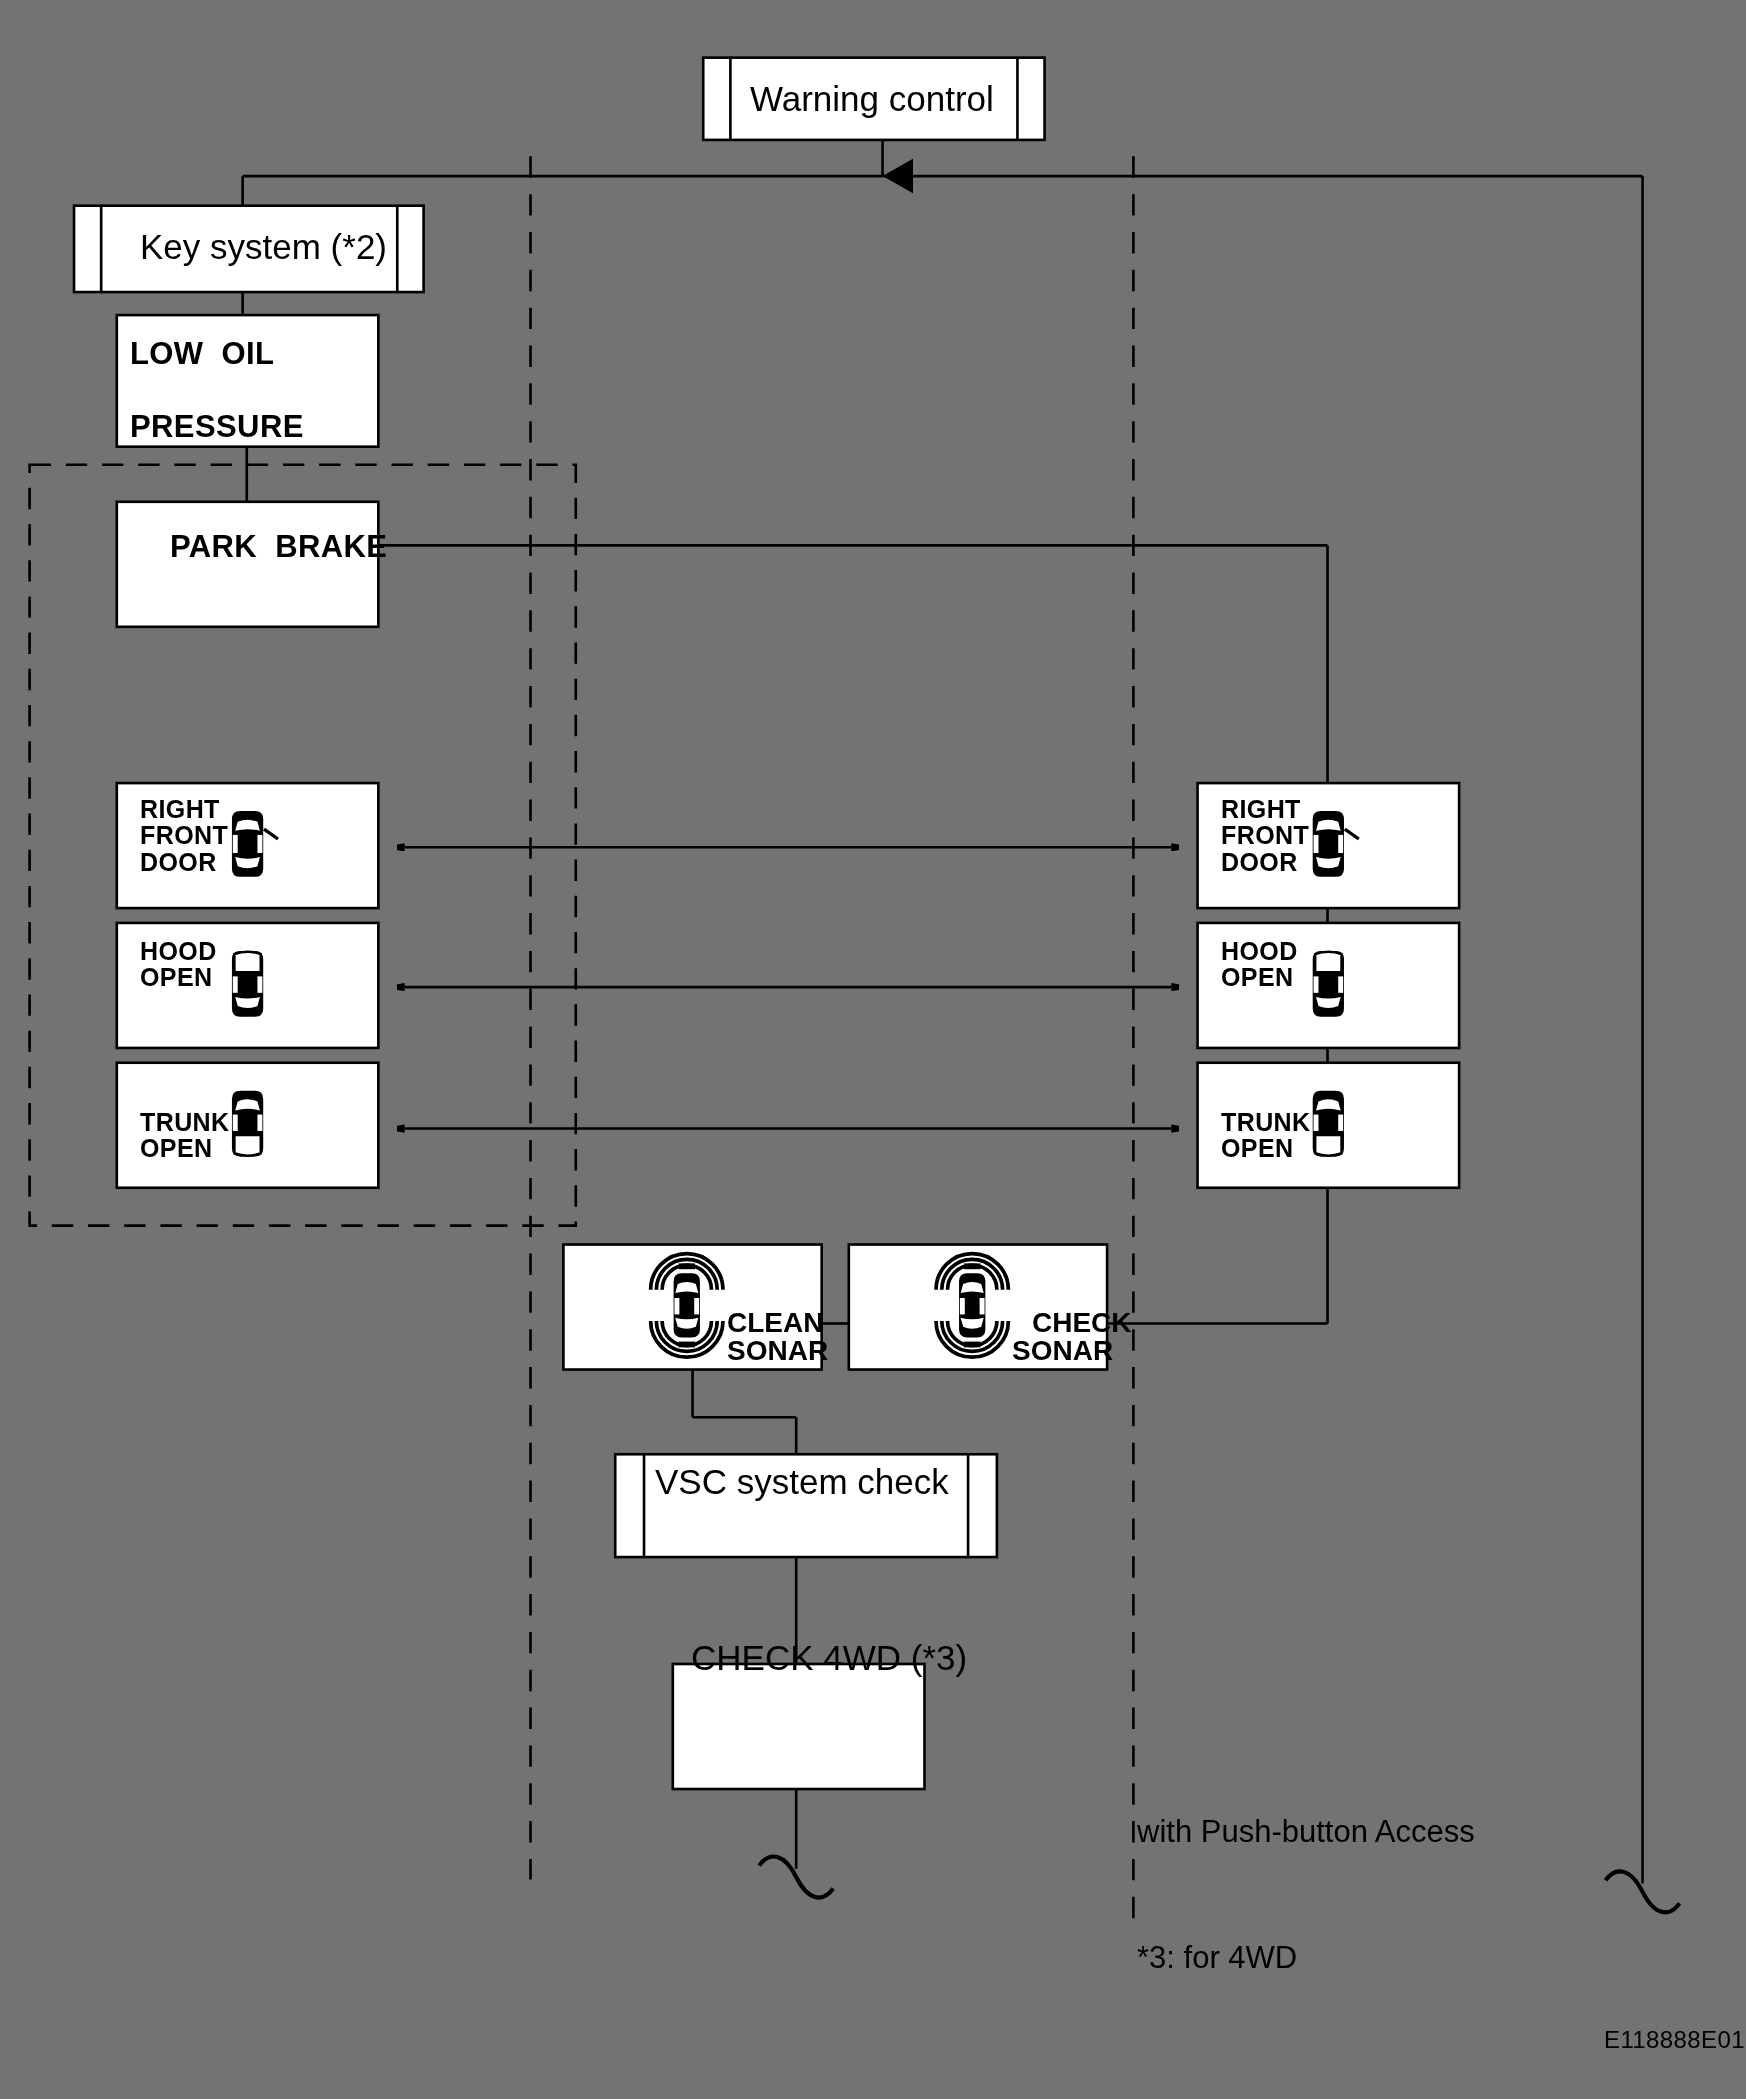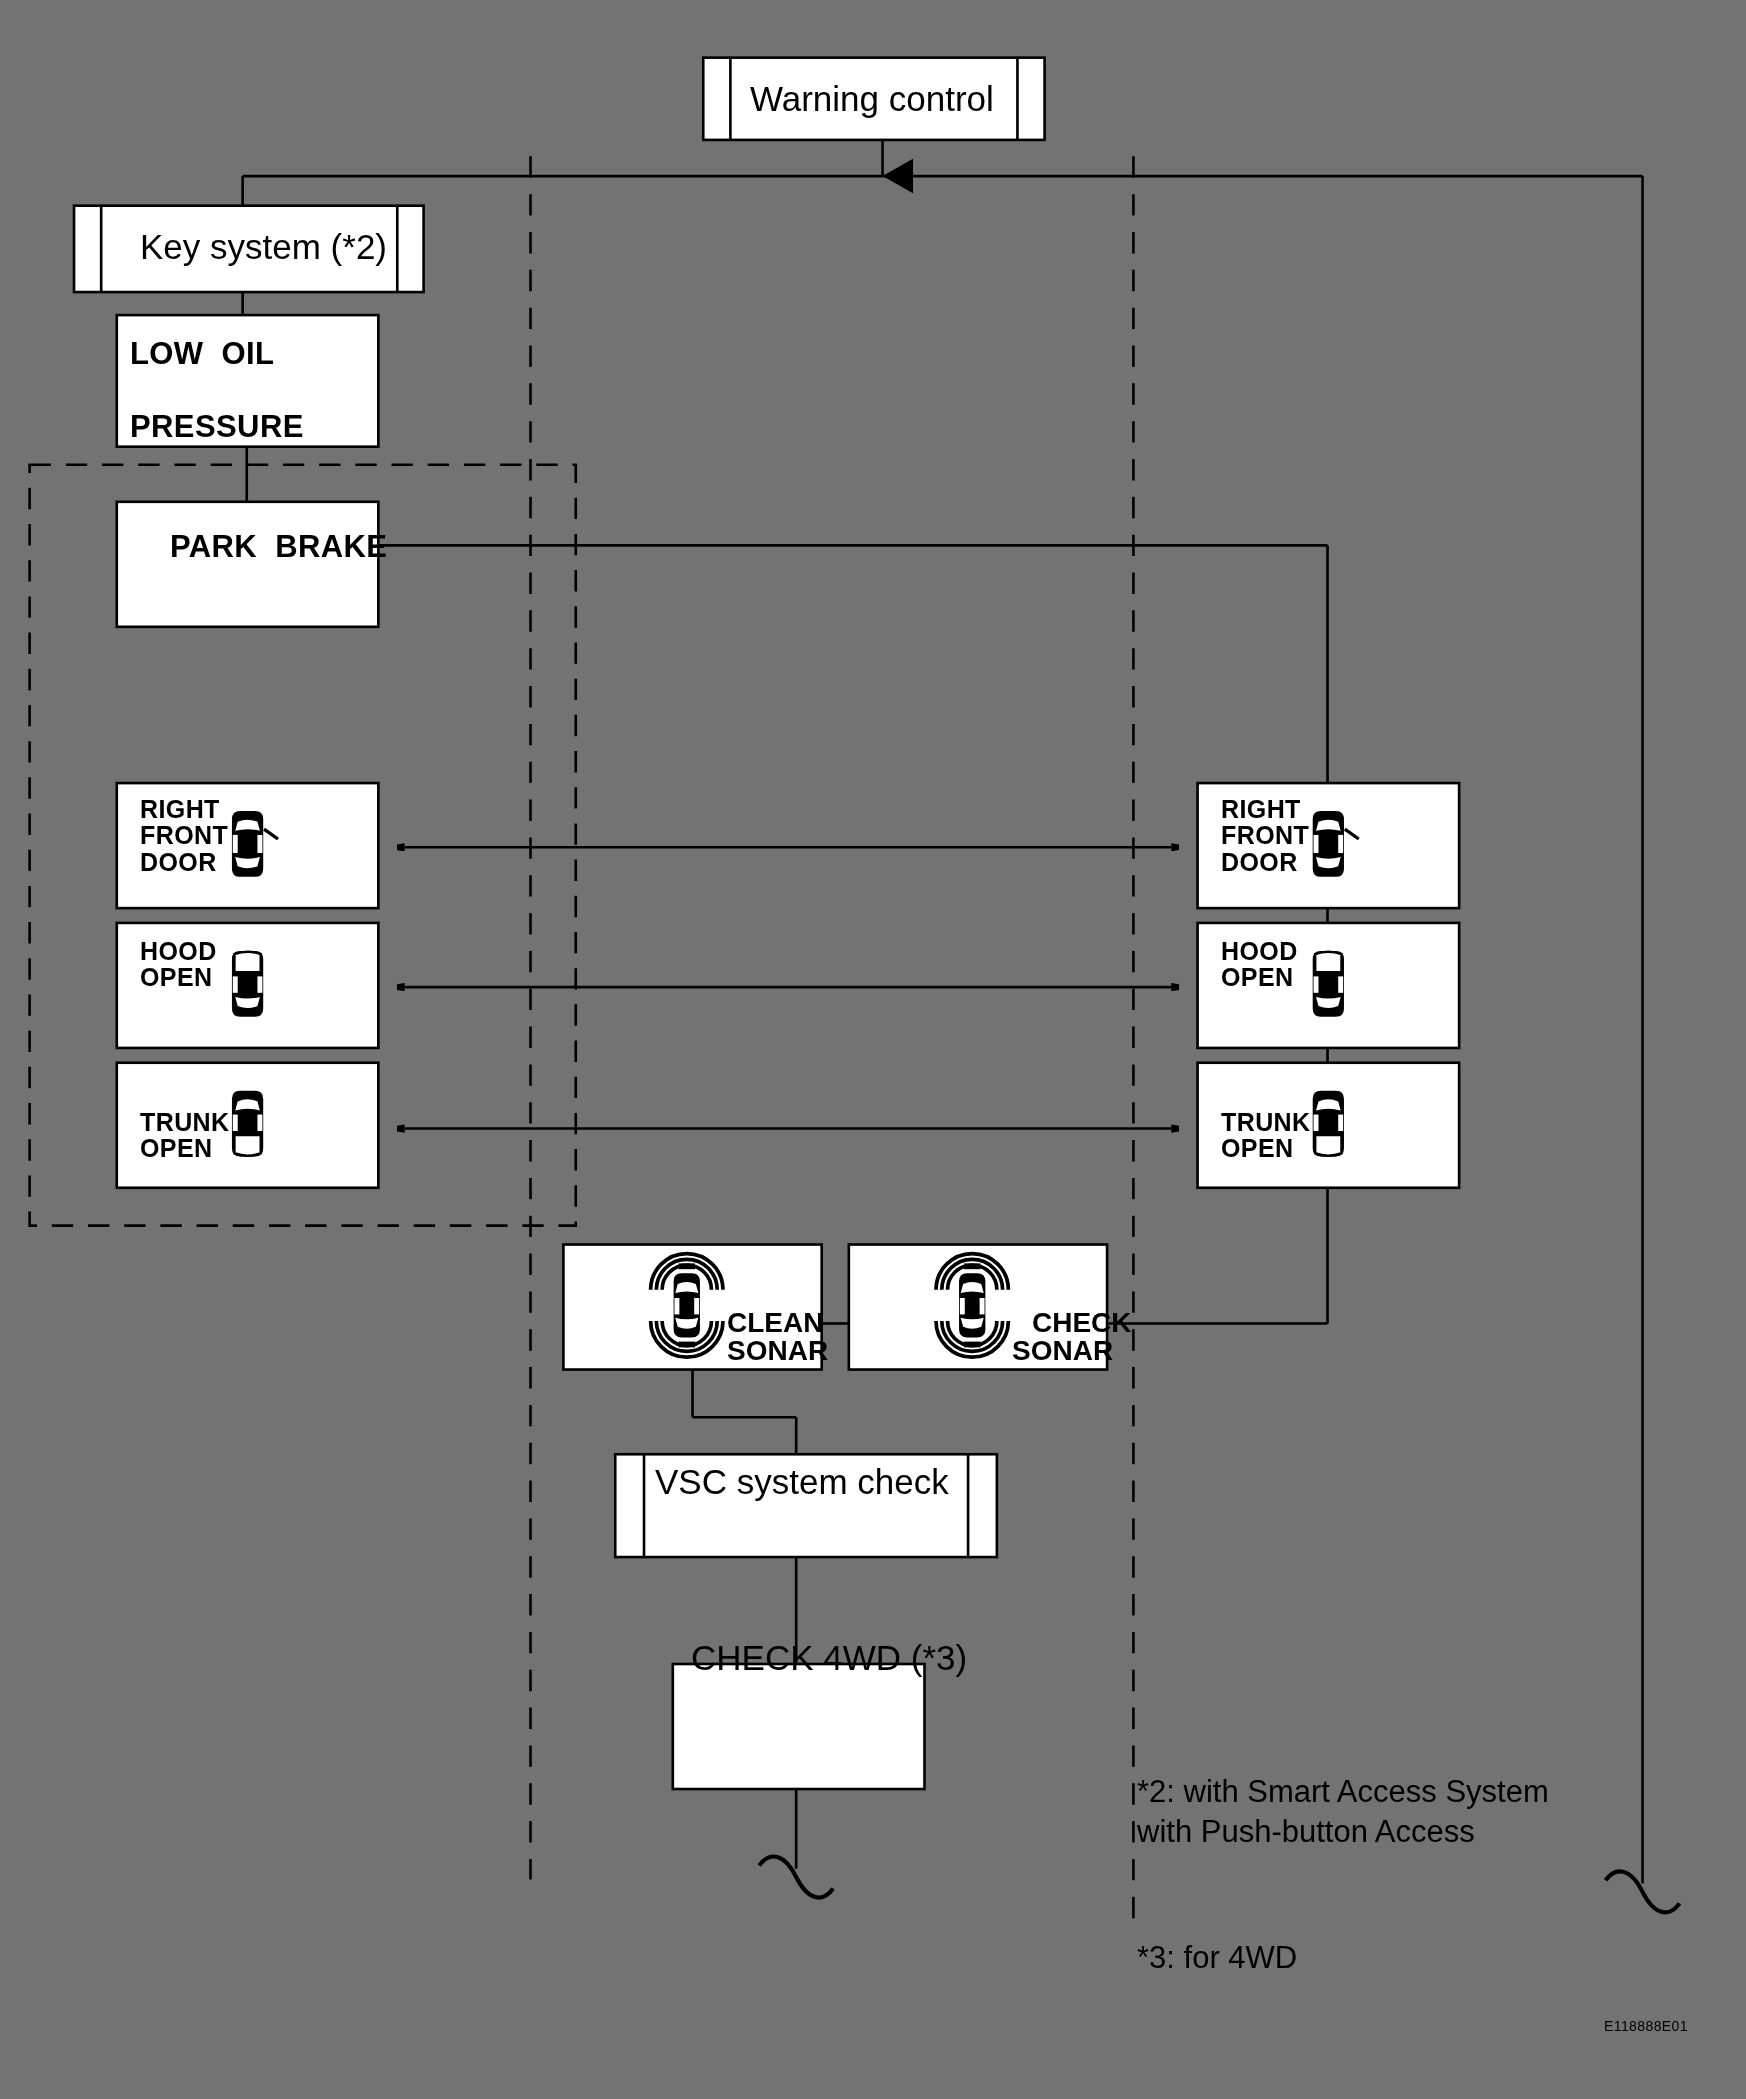--- a/index.html
+++ b/index.html
@@ -5,21 +5,21 @@
   html,body{margin:0;padding:0;background:#ffffff;}
   body{font-family:"Liberation Sans", sans-serif;color:#000;}
   #root{position:relative;width:1747px;height:2100px;background:#737373;overflow:hidden;}
   svg#canvas{position:absolute;left:0;top:0;width:1747px;height:2100px;}
   .lbl{position:absolute;white-space:pre;line-height:1.12;}
   .title-lbl{font-size:35px;}
   .mono-lbl{font-size:31px;font-weight:bold;letter-spacing:0.4px;}
   .small-lbl{font-size:25px;font-weight:bold;letter-spacing:0.4px;line-height:1.08;margin-left:14px;}
   .sonar-lbl{font-size:28px;font-weight:bold;line-height:1.05;}
   .note-lbl{font-size:31px;line-height:1.3;}
-  .code-lbl{font-size:14px;letter-spacing:0.4px;}
+  .code-lbl{font-size:24px;letter-spacing:0.4px;margin-top:8px;}
 </style>
 </head>
 <body>
 
 <div id="root">
 
 <svg id="canvas" viewBox="0 0 2124 2553">
   <defs>
     <marker id="arrL" markerWidth="10" markerHeight="10" refX="9" refY="5" orient="auto" markerUnits="userSpaceOnUse">
       <path d="M9,0 L9,10 L-22,5 Z" fill="#000"></path>
@@ -224,21 +224,20 @@
 <div class="lbl sonar-lbl" style="left:727px;top:1308px;">CLEAN</div>
 <div class="lbl sonar-lbl" style="left:727px;top:1336px;">SONAR</div>
 
 <div class="lbl sonar-lbl" style="left:1032px;top:1308px;">CHECK</div>
 <div class="lbl sonar-lbl" style="left:1012px;top:1336px;">SONAR</div>
 
 <div class="lbl title-lbl" style="left:655px;top:1462px;">VSC system check</div>
 
 <div class="lbl title-lbl" style="left:691px;top:1638px;">CHECK 4WD (*3)</div>
 
-<div class="lbl note-lbl" style="left:1137px;top:1772px;">*2: with Smart Access System</div>
 <div class="lbl note-lbl" style="left:1137px;top:1812px;">with Push-button Access</div>
 
 <div class="lbl note-lbl" style="left:1137px;top:1938px;">*3: for 4WD</div>
 
 <div class="lbl code-lbl" style="left:1604px;top:2019px;">E118888E01</div>
 
 </div>
 
 
 </body></html>

